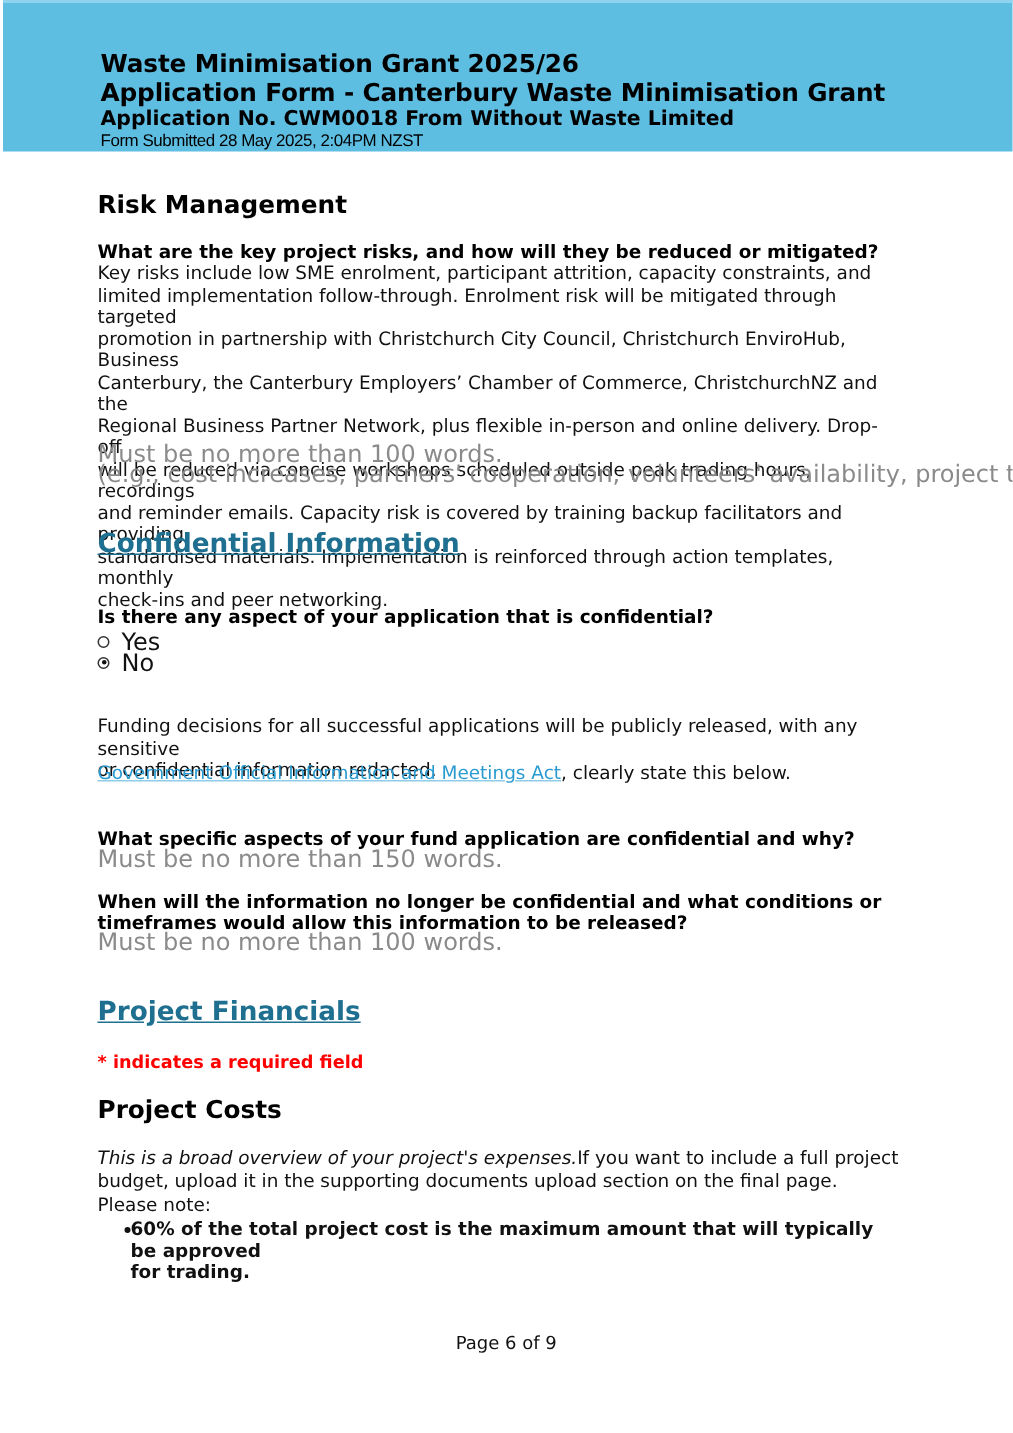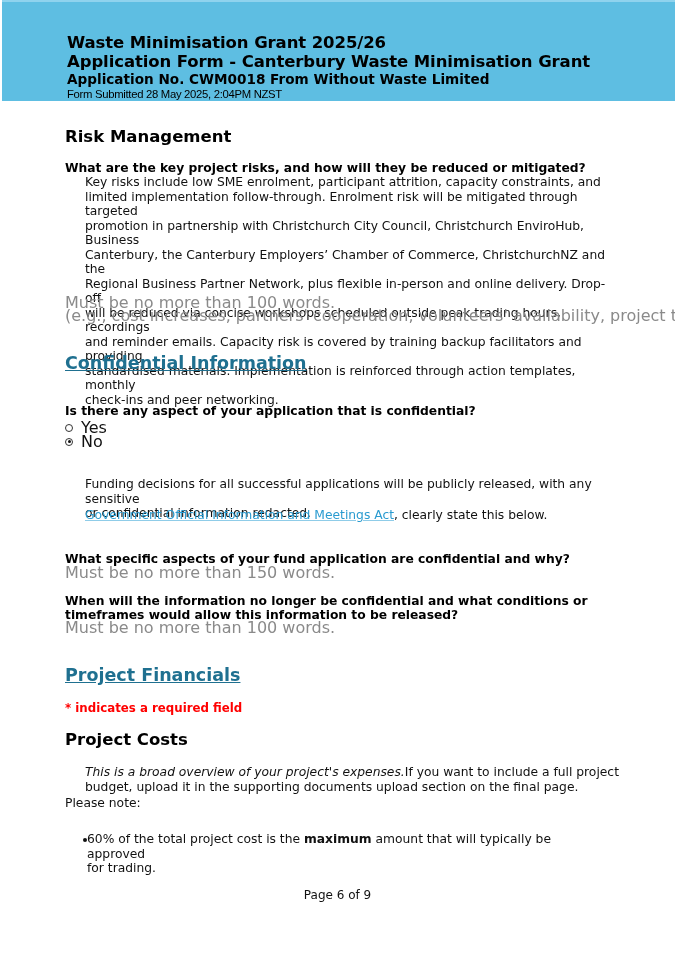--- a/index.html
+++ b/index.html
@@ -13,21 +13,21 @@
   .banner .t3 { position: absolute; left: 65px; top: 69px; font-size: 13.6px; font-weight: bold; color: #000; white-space: nowrap; }
   .banner .t4 { position: absolute; left: 65px; top: 86px; font-family: "Liberation Sans", sans-serif; font-size: 11.3px; color: #000; white-space: nowrap; letter-spacing: -0.3px; }
 
   .content { position: absolute; left: 65px; top: 0; width: 540px; }
   .abs { position: absolute; left: 0; white-space: nowrap; }
   .h-black { font-size: 16.5px; font-weight: bold; color: #000; }
   .h-teal { font-size: 17.5px; font-weight: bold; color: #1f7090; text-decoration: underline; }
   .q { font-size: 12.3px; font-weight: bold; color: #000; line-height: 14.5px; }
   .body { font-size: 12.3px; color: #111; line-height: 14.5px; }
   .hint { font-size: 16px; color: #8a8a8a; line-height: 14px; }
-  .para { position: absolute; left: 0; width: 535px; margin-left: 20px; }
+  .para { position: absolute; left: 0; width: 535px; }
   .link { color: #2a9bd0; text-decoration: underline; text-decoration-color: #8fcce8; }
   .req { font-size: 11.8px; font-weight: bold; color: #ff0000; }
   .radio-row { position: absolute; left: 0; font-size: 16px; color: #111; display: flex; align-items: center; }
   .radio { width: 8px; height: 8px; border: 1px solid #333; border-radius: 50%; box-sizing: border-box;
            margin-right: 8px; position: relative; background: #fff; }
   .radio.checked::after { content: ""; position: absolute; left: 1.5px; top: 1.5px; width: 3px; height: 3px;
            border-radius: 50%; background: #111; }
   .bullet-row { position: absolute; left: 18px; width: 517px; font-size: 12.3px; color: #111; line-height: 14.5px; }
   .bullet-dot { position: absolute; left: 0; top: 6px; width: 4px; height: 4px; border-radius: 50%; background: #111; }
   .footer { position: absolute; top: 888px; left: 0; width: 675px; text-align: center; font-size: 12px; color: #111; }
@@ -92,21 +92,21 @@
   <div class="abs h-teal" style="top:665px;">Project Financials</div>
   <div class="abs req" style="top:701px;">* indicates a required field</div>
   <div class="abs h-black" style="top:730px;">Project Costs</div>
 
   <div class="para body" style="top:765px;">
     <div><i>This is a broad overview of your project's expenses.</i><span>If you want to include a full project</span></div>
     <div>budget, upload it in the supporting documents upload section on the final page.</div>
   </div>
   <div class="abs body" style="top:796px;">Please note:</div>
 
-  <div class="bullet-row" style="top:832px;">
+  <div class="bullet-row" style="top:812px;font-weight:bold;">
     <span class="bullet-dot"></span>
     <div style="padding-left:4px;">
       <span>60% of the total project cost is the </span><b>maximum</b><span> amount that will typically be approved</span>
     </div>
     <div style="padding-left:4px;">for trading.</div>
   </div>
 </div>
 
 <div class="footer">Page 6 of 9</div>
 

